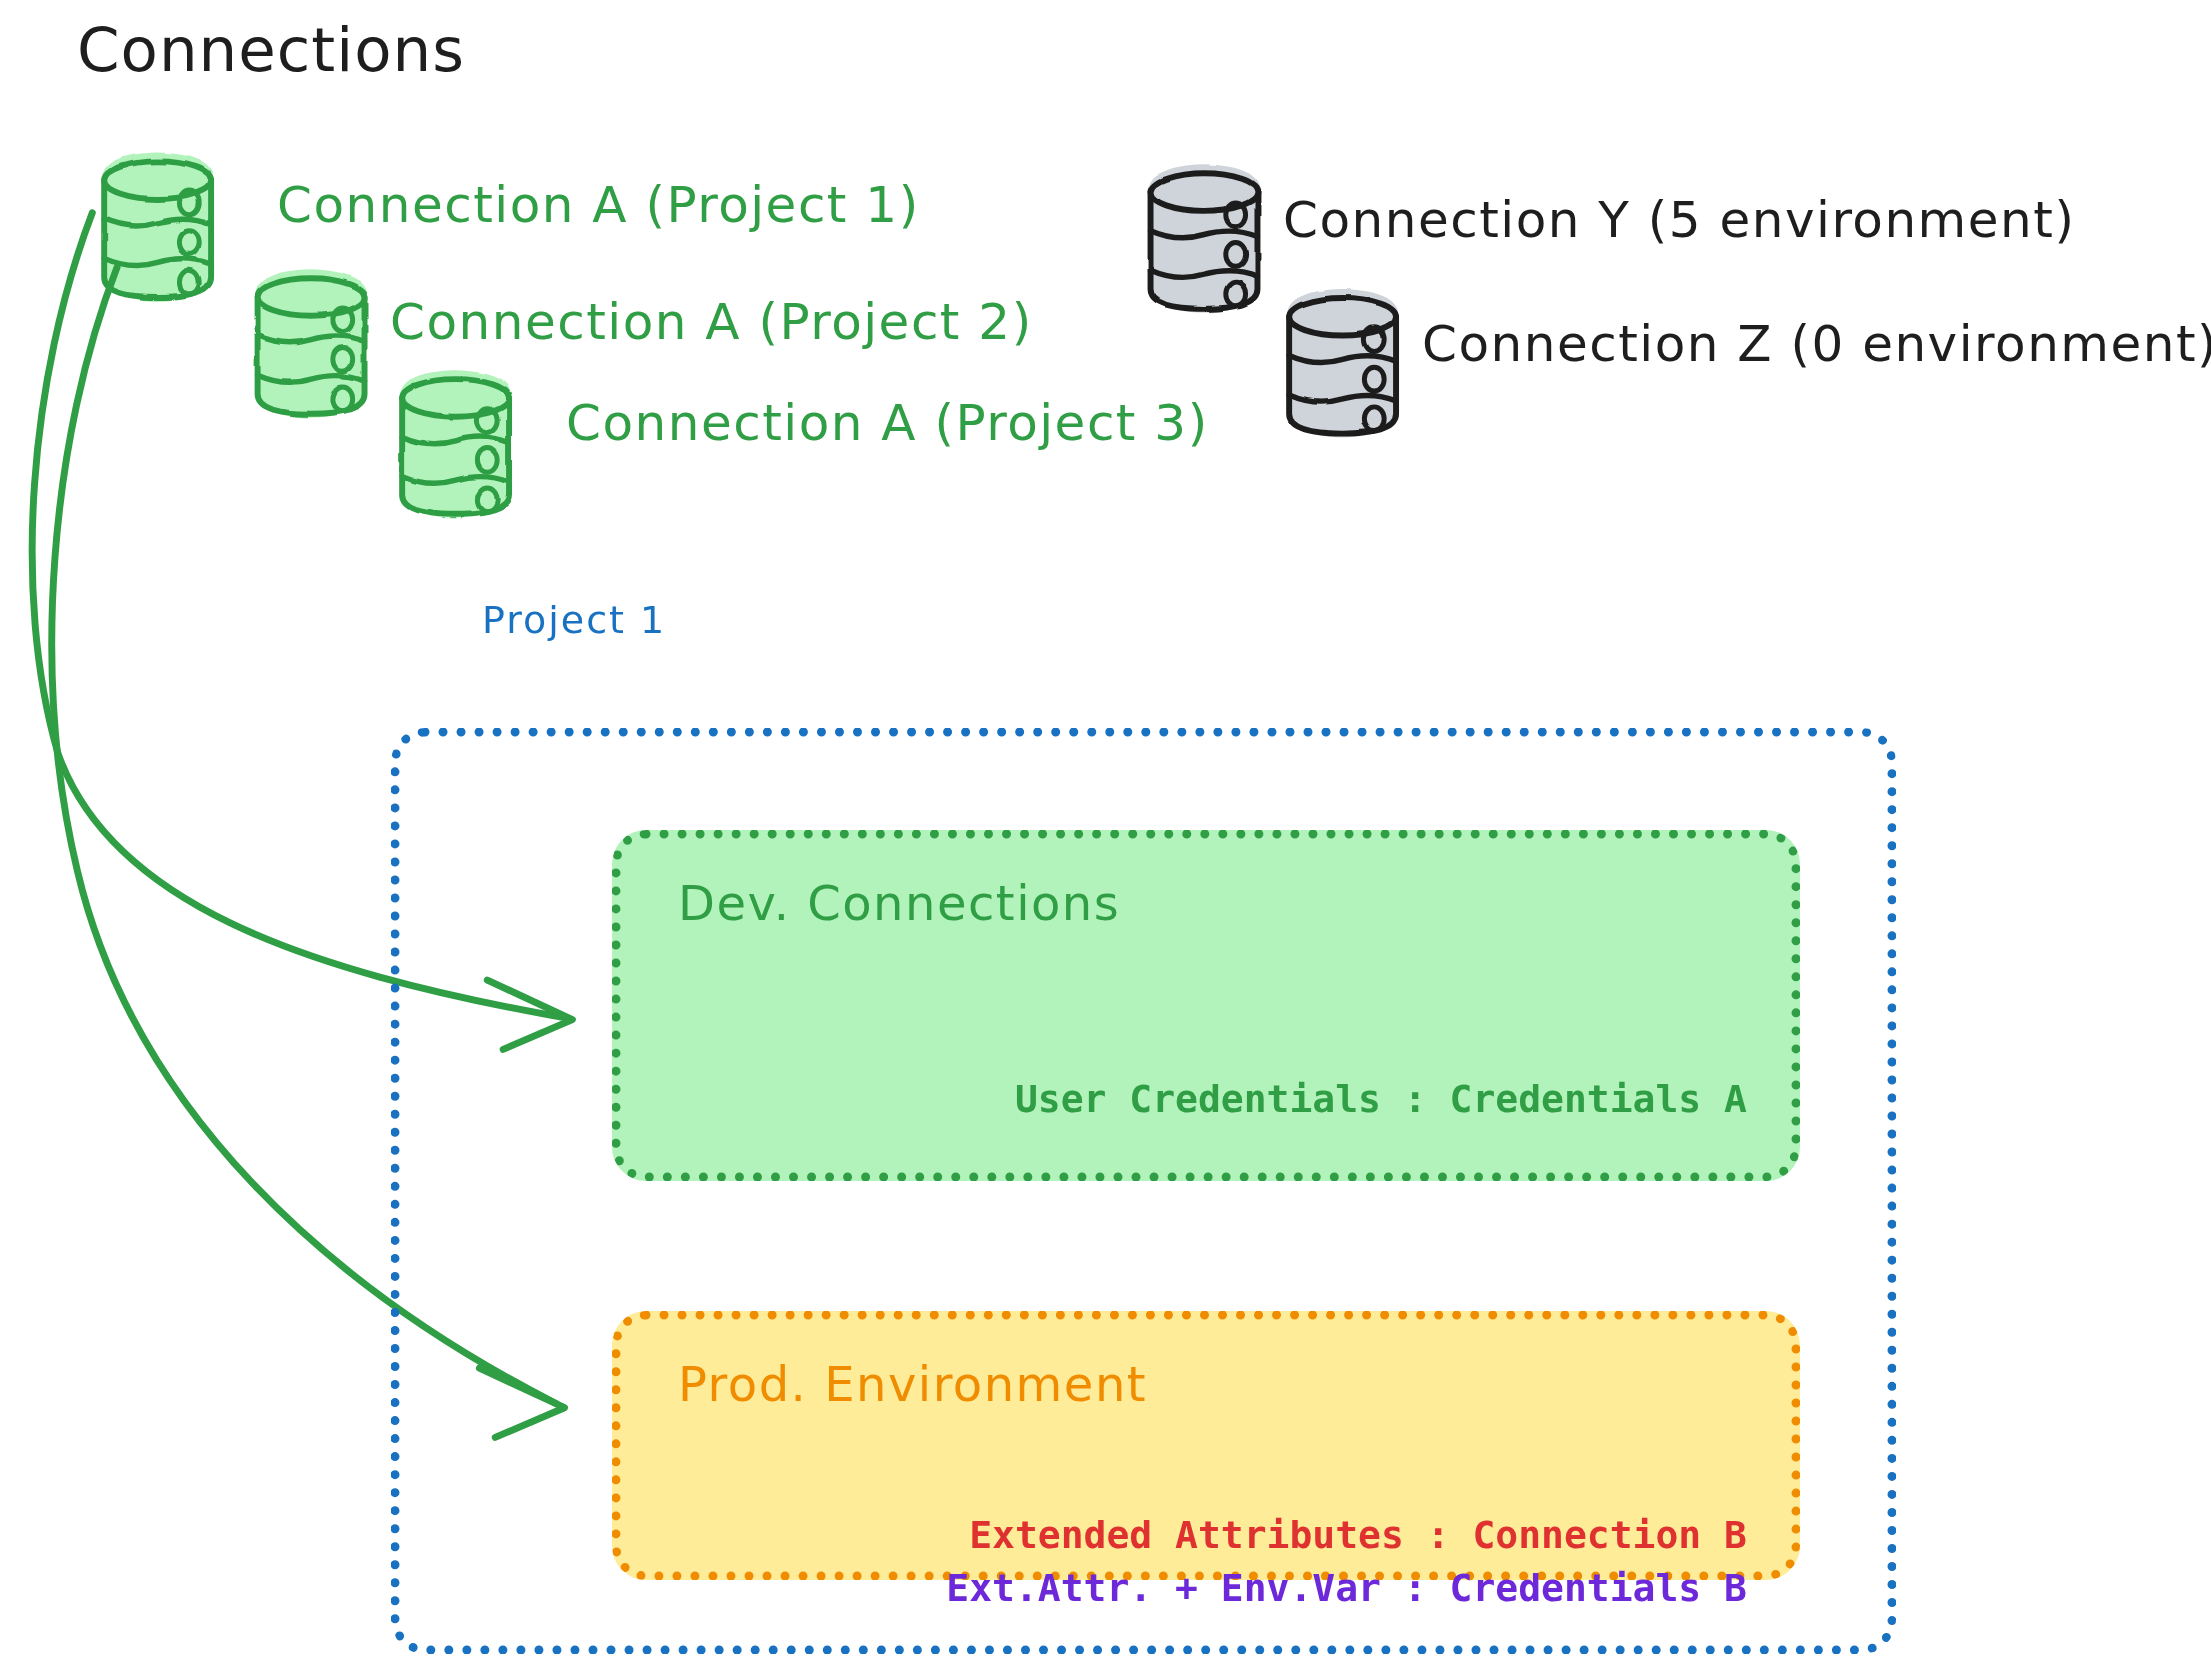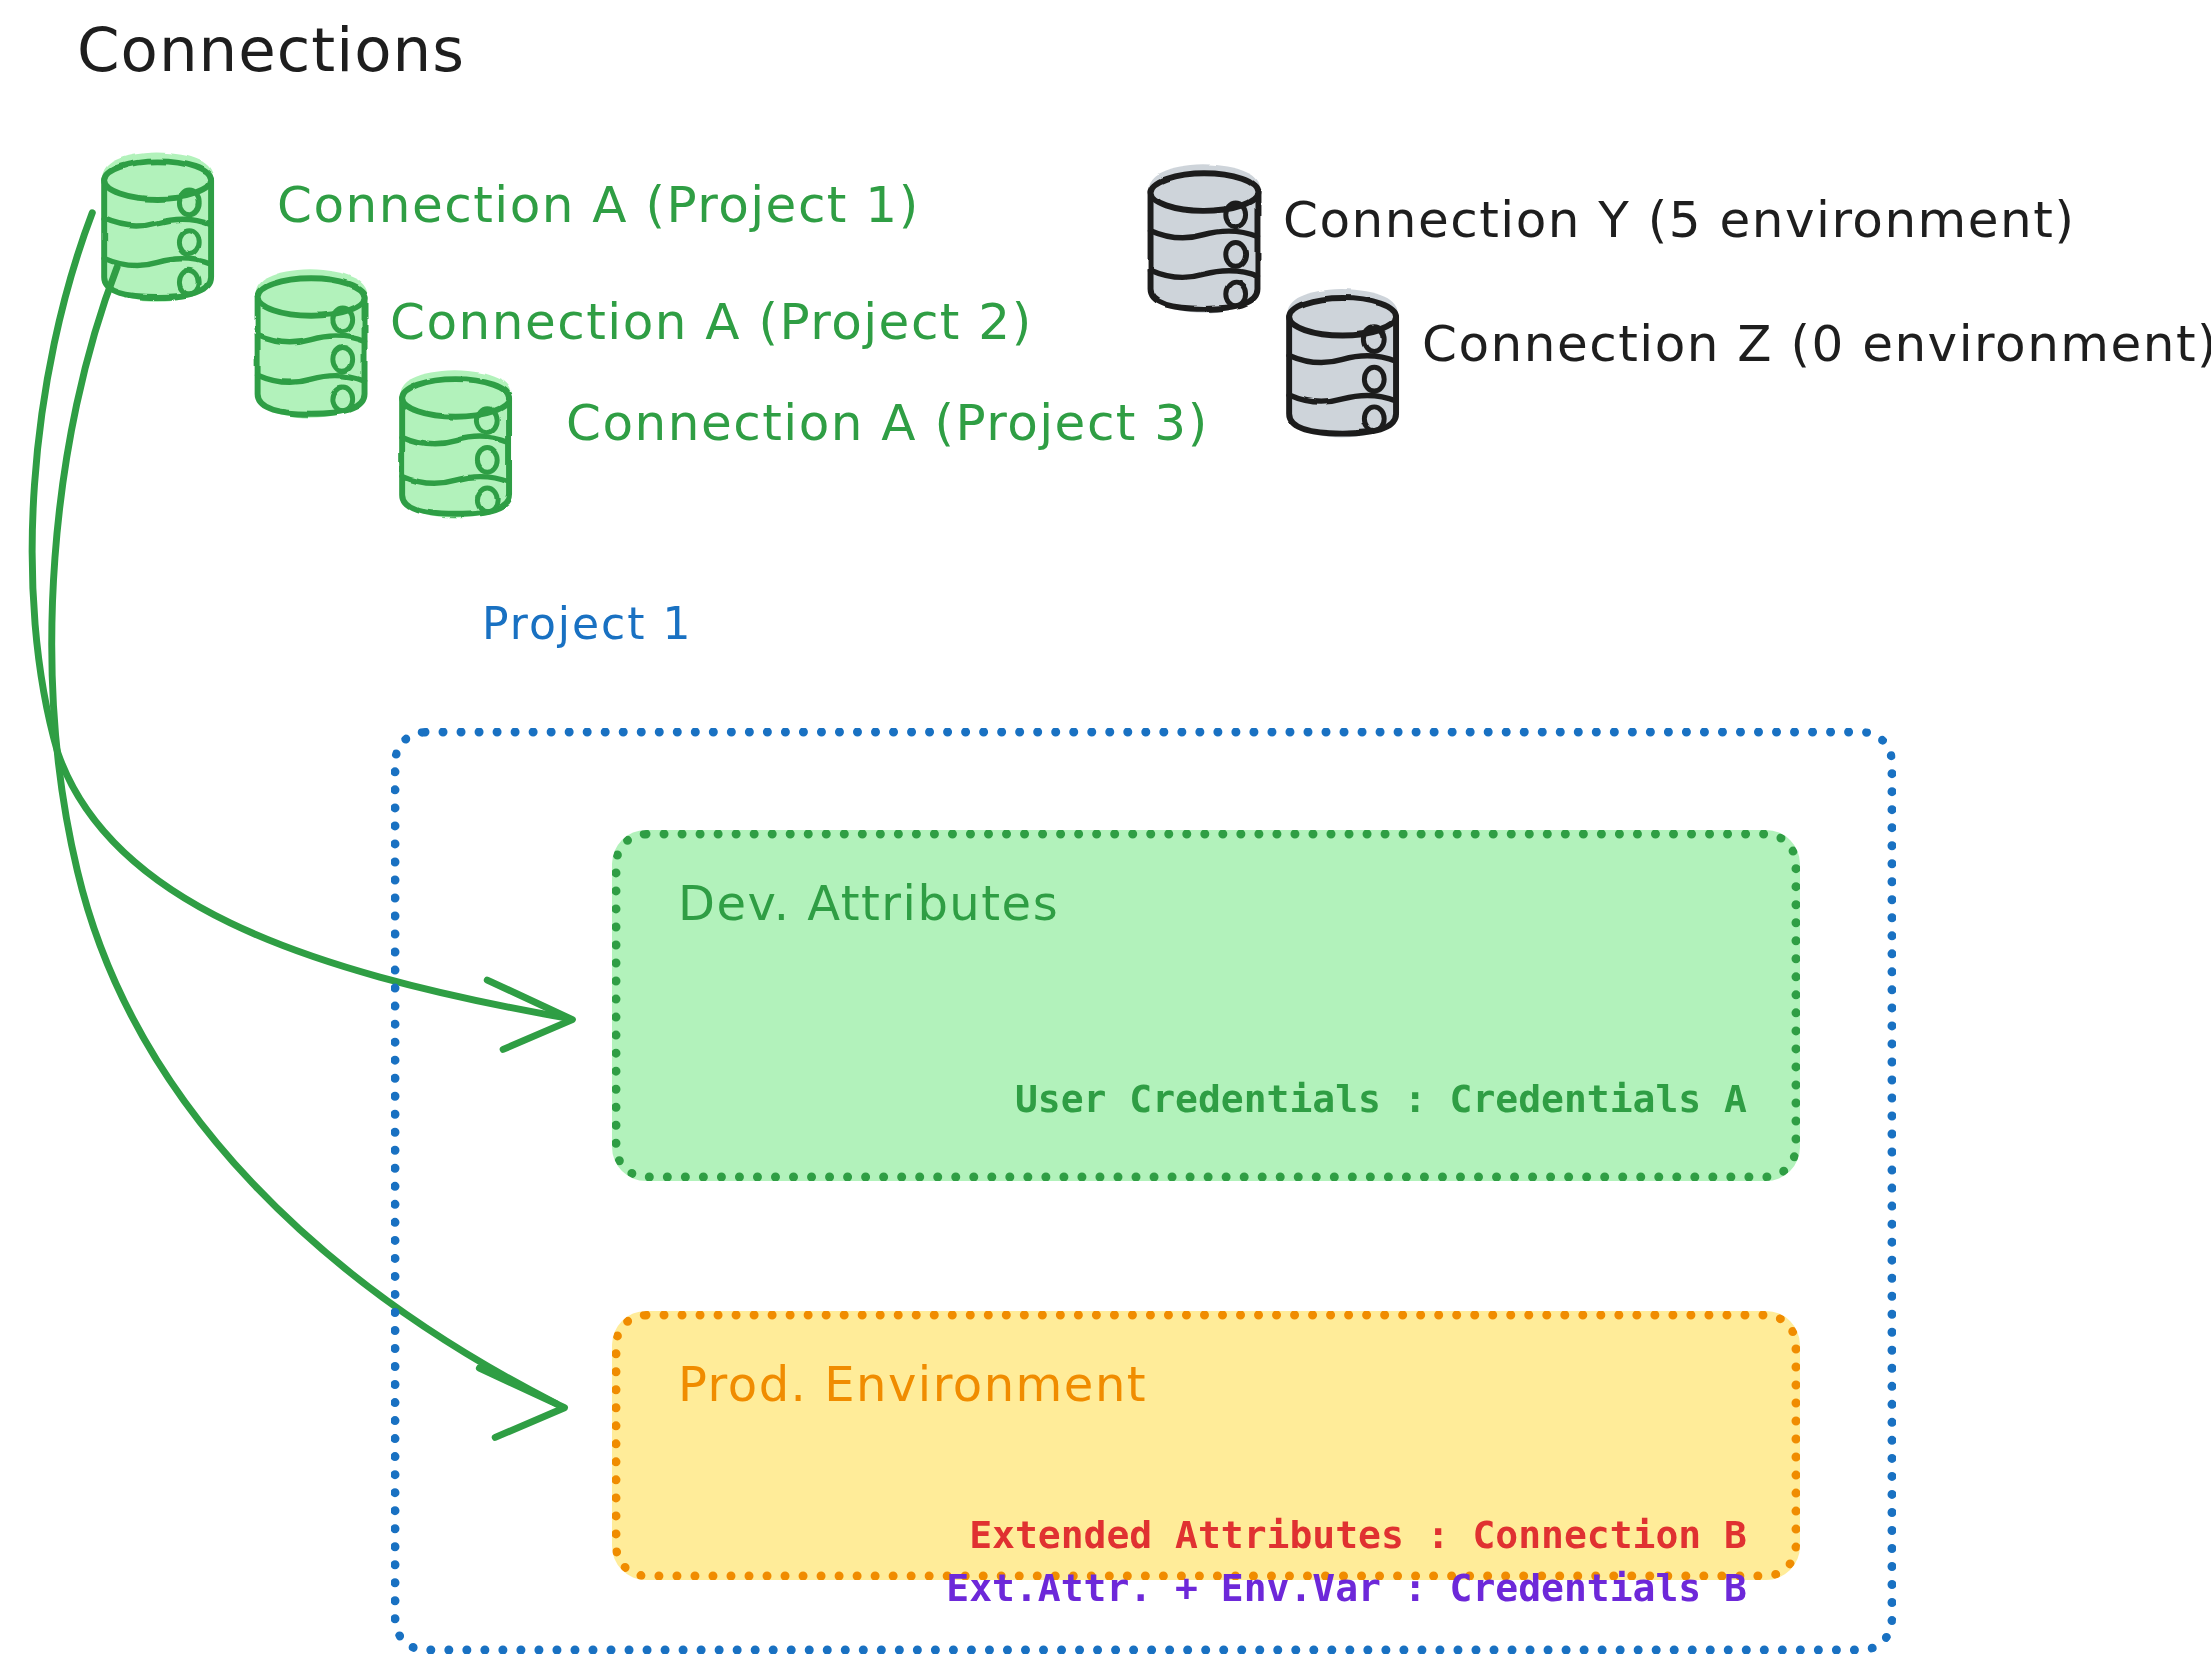--- a/index.html
+++ b/index.html
@@ -52,21 +52,21 @@
   .conn-label-black {
     font-size: 50px;
     color: #1e1e1e;
     font-weight: 400;
     letter-spacing: 1.5px;
   }
 
   #project-title {
     left: 482px;
     top: 598px;
-    font-size: 44px;
+    font-size: 38px;
     color: #1971c2;
     font-weight: 400;
     letter-spacing: 2px;
   }
 
   
   #project-box {
     position: absolute;
     left: 391px;
     top: 728px;
@@ -248,21 +248,21 @@
 
   <div class="hand conn-label-black" style="left:1283px; top:191px;">Connection Y (5 environment)</div>
 
   <div class="hand conn-label-black" style="left:1422px; top:315px;">Connection Z (0 environment)</div>
 
   <div class="hand" id="project-title">Project 1</div>
 
   <div id="project-box"></div>
 
   <div class="env-box" id="dev-box">
-    <div class="hand" id="dev-box-title">Dev. Attributes</div>
+    <div class="hand" id="dev-box-title">Dev. Connections</div>
     <div class="inbox-text" id="dev-cred">User Credentials : Credentials A</div>
   </div>
 
   <div class="env-box" id="prod-box">
     <div class="hand" id="prod-box-title">Prod. Environment</div>
     <div class="inbox-text" id="prod-line-1">Extended Attributes : Connection B</div>
     <div class="inbox-text" id="prod-line-2">Ext.Attr. + Env.Var : Credentials B</div>
   </div>
 
 </div>

